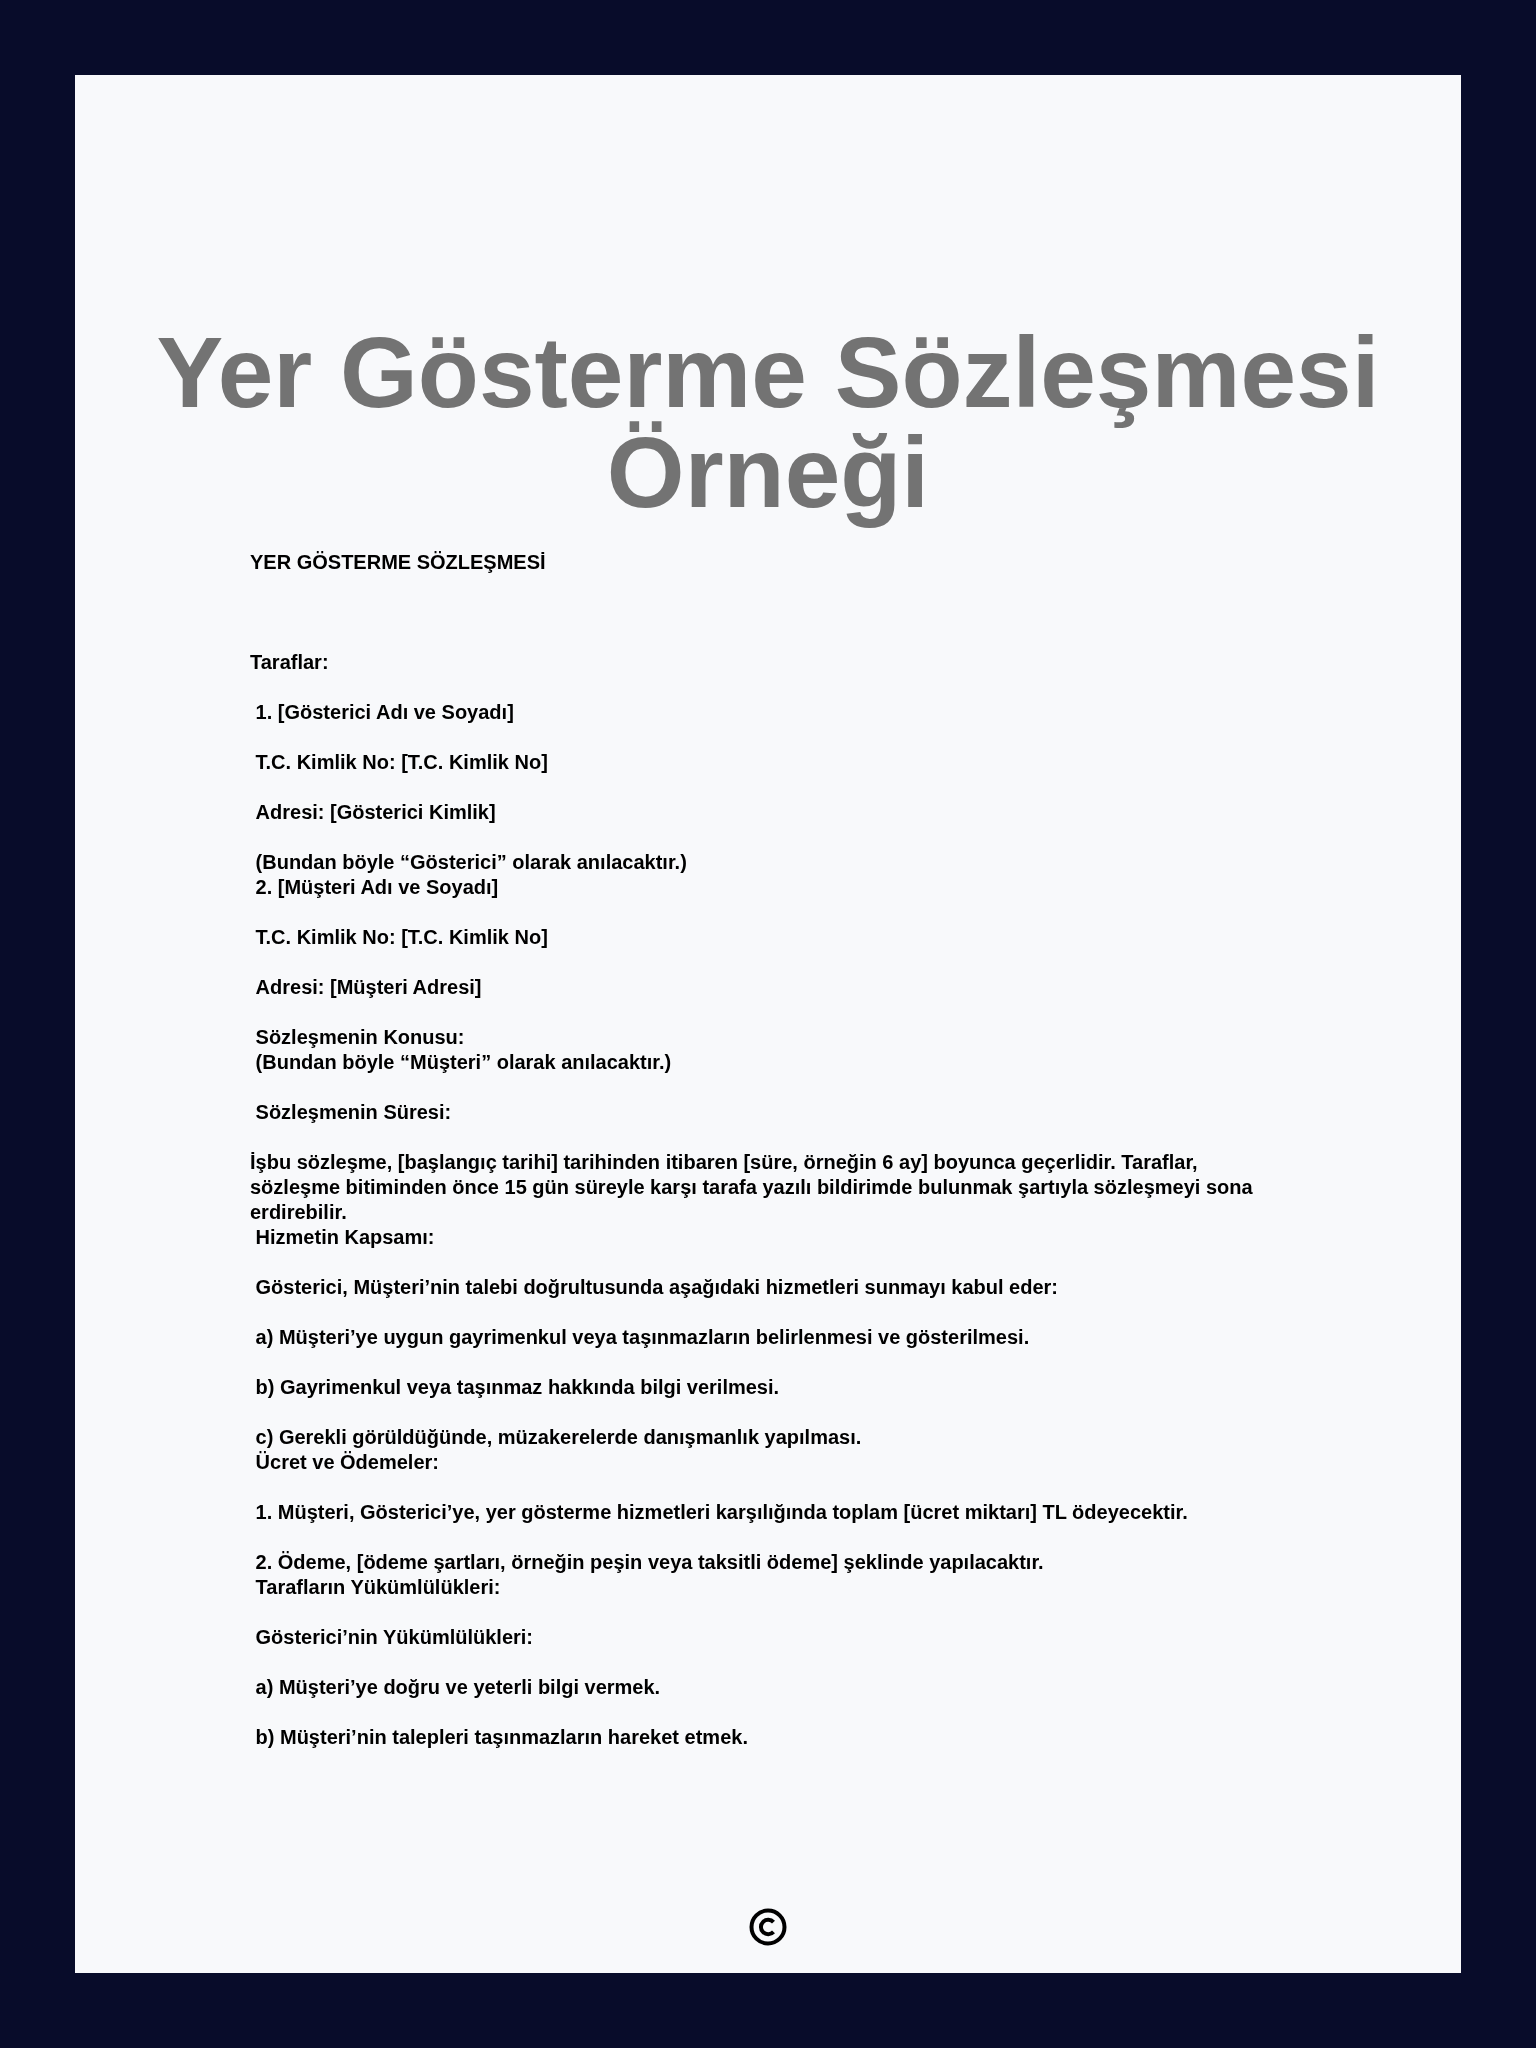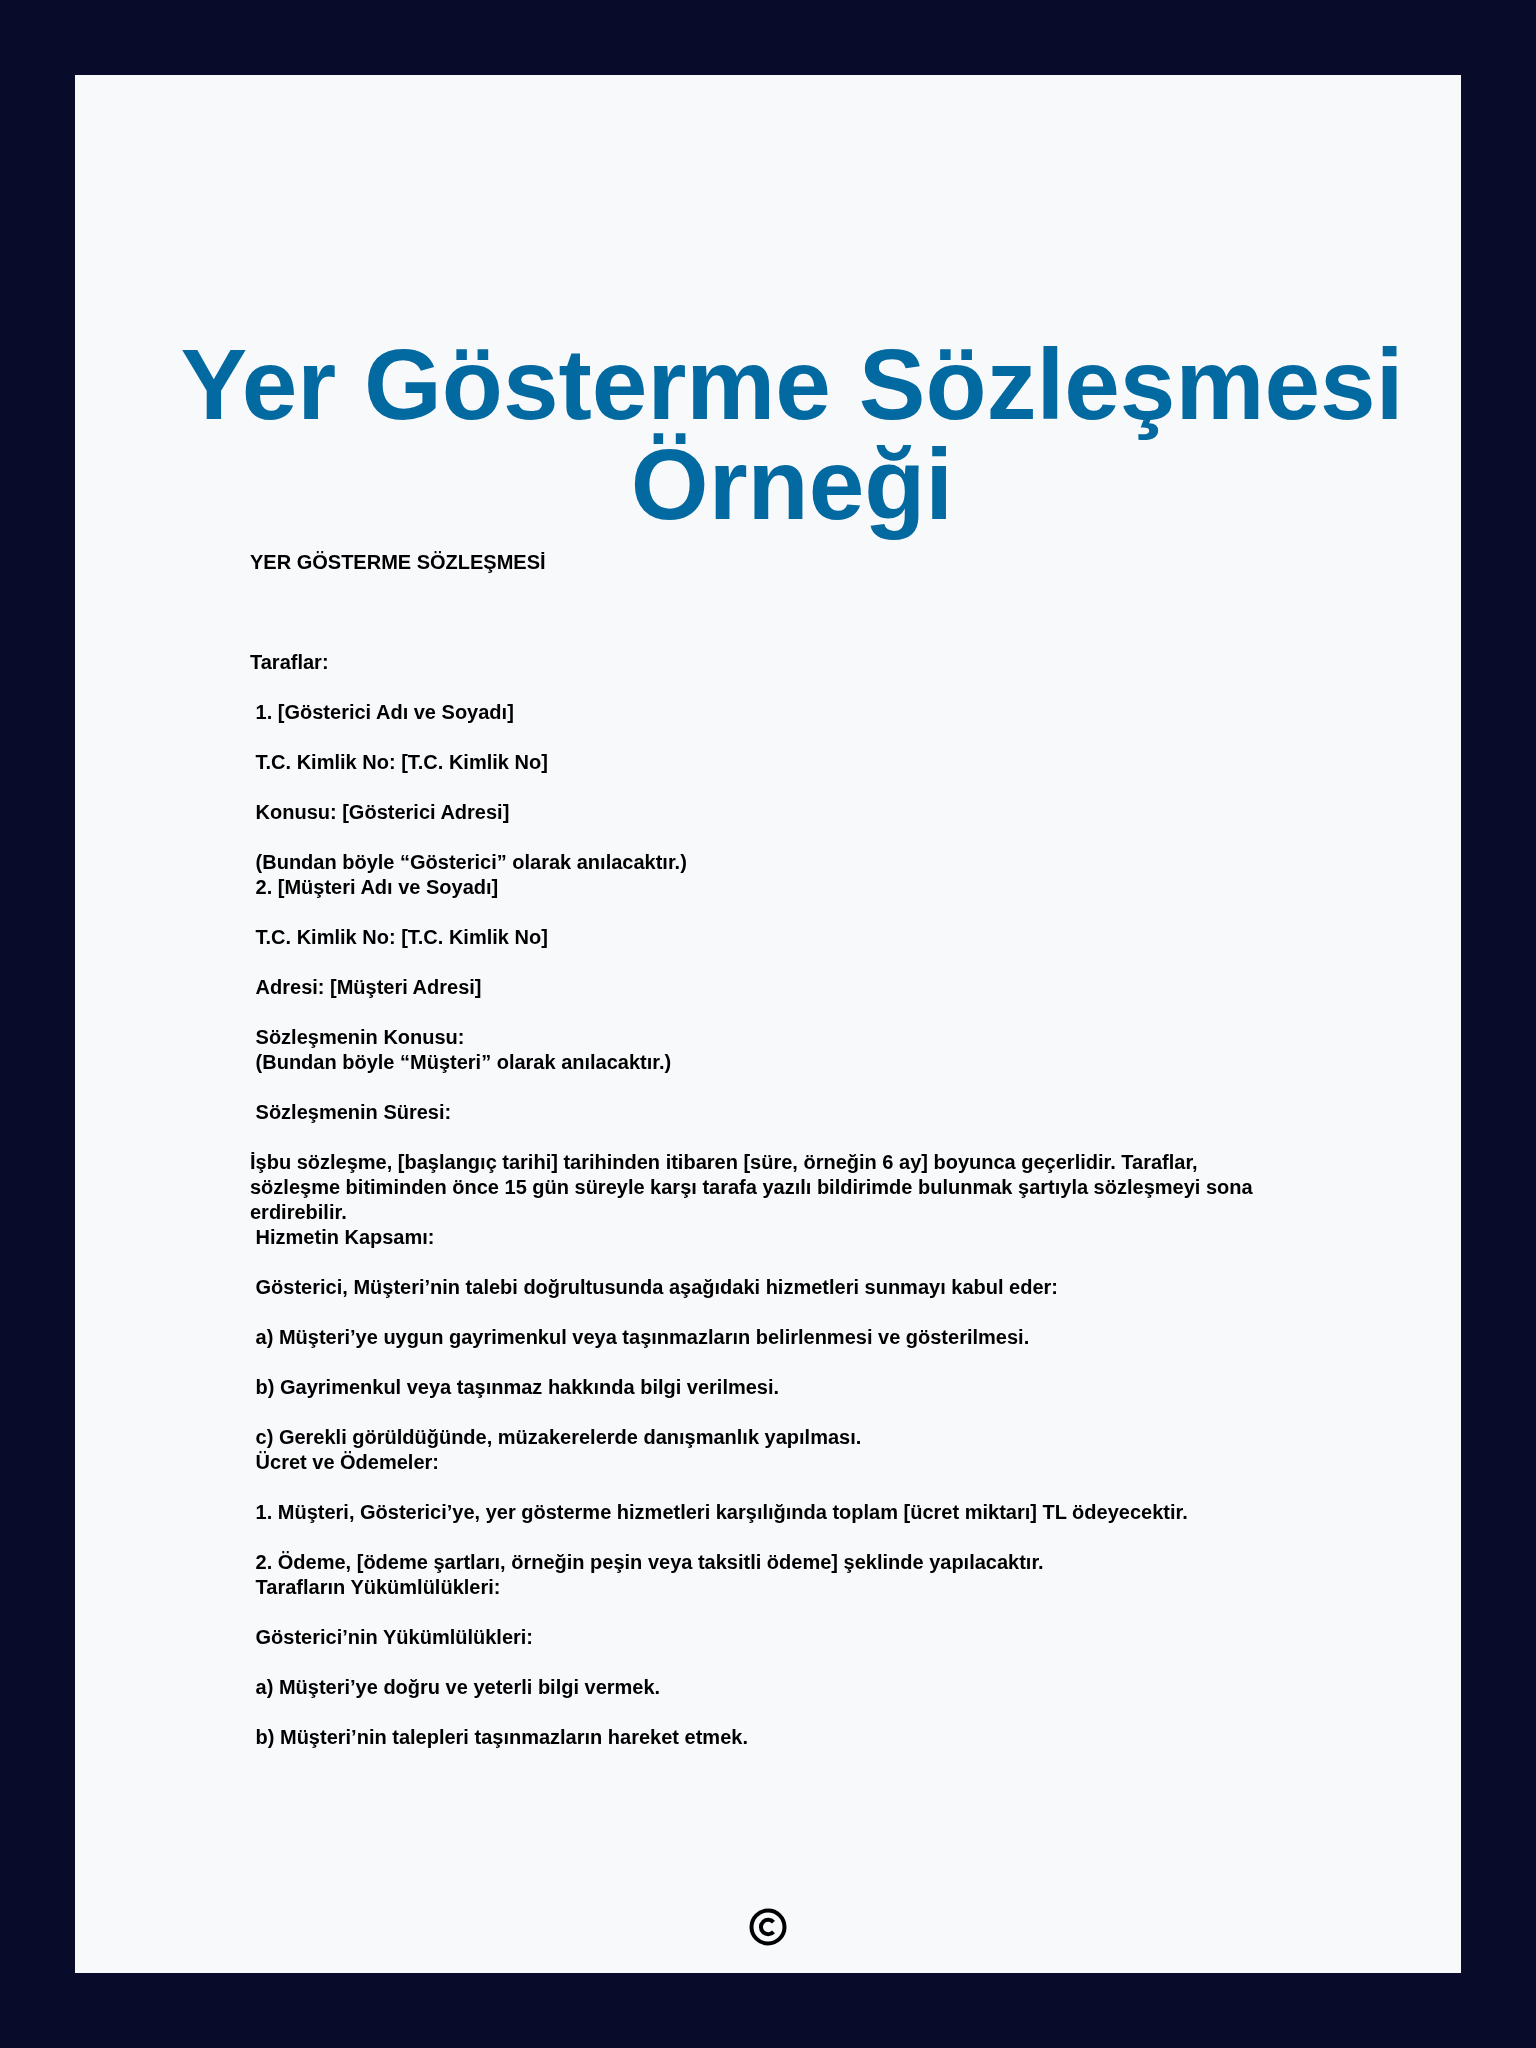--- a/index.html
+++ b/index.html
@@ -20,28 +20,27 @@
       top: 75px;
       width: 1386px;
       height: 1898px;
       background: #f8f9fb;
     }
     .title {
       position: absolute;
       left: 0;
       top: 247px;
       width: 1386px;
-      margin: 12px;
+      margin: 0;
       text-align: center;
       font-weight: bold;
       font-size: 100px;
       line-height: 100px;
-      color: #0369a1;
+      color: #737373;
       letter-spacing: 0px;
-      padding-left: 12px;
     }
     .title span { display: block; }
     .body {
       position: absolute;
       left: 175px;
       top: 475px;
       width: 1040px;
       font-weight: bold;
       font-size: 20px;
       line-height: 25px;
@@ -79,21 +78,21 @@
     <span class="line">YER GÖSTERME SÖZLEŞMESİ</span>
     <div class="gap2"></div>
     <div class="gap"></div>
 
     <span class="line">Taraflar:</span>
     <div class="gap"></div>
     <span class="line"> 1. [Gösterici Adı ve Soyadı]</span>
     <div class="gap"></div>
     <span class="line"> T.C. Kimlik No: [T.C. Kimlik No]</span>
     <div class="gap"></div>
-    <span class="line"> Konusu: [Gösterici Adresi]</span>
+    <span class="line"> Adresi: [Gösterici Kimlik]</span>
     <div class="gap"></div>
     <span class="line"> (Bundan böyle “Gösterici” olarak anılacaktır.)</span>
     <span class="line"> 2. [Müşteri Adı ve Soyadı]</span>
     <div class="gap"></div>
     <span class="line"> T.C. Kimlik No: [T.C. Kimlik No]</span>
     <div class="gap"></div>
     <span class="line"> Adresi: [Müşteri Adresi]</span>
     <div class="gap"></div>
     <span class="line"> Sözleşmenin Konusu:</span>
 

